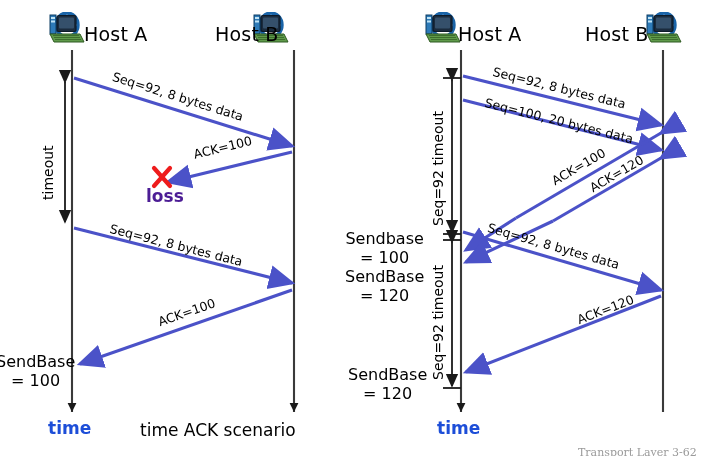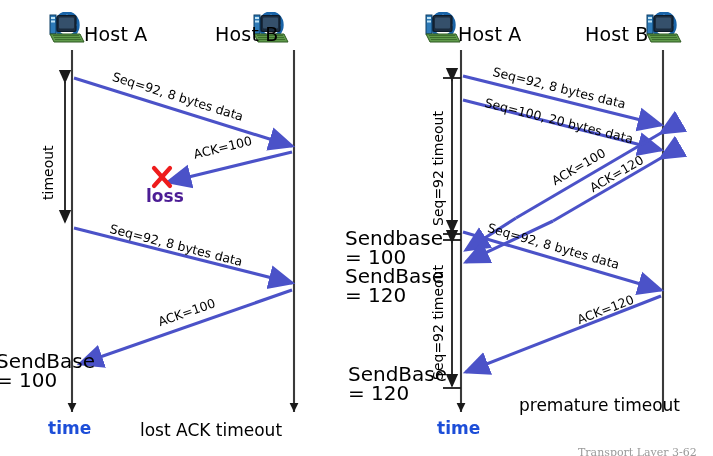--- a/index.html
+++ b/index.html
@@ -2,21 +2,21 @@
 <html><head>
 <meta charset="utf-8">
 <style>
   html,body{margin:0;padding:0;background:#fff;}
   body{width:713px;height:456px;position:relative;overflow:hidden;
        font-family:"DejaVu Sans",sans-serif;color:#000;}
   .stage{position:absolute;left:0;top:0;width:713px;height:332px;}
   svg.layer{position:absolute;left:0;top:0;width:713px;height:456px;}
   .lbl{position:absolute;white-space:nowrap;font-family:"DejaVu Sans",sans-serif;}
   .host-name{font-size:19px;letter-spacing:.2px;}
-  .sendbase{font-size:20px;line-height:19px;}
+  .sendbase{font-size:16px;line-height:19px;text-align:center;}
   .caption{font-size:17px;}
   .time{font-size:17px;color:#1d4ed8;font-weight:bold;}
   .loss{font-size:17px;color:#4c1d95;font-weight:bold;}
   .vrot{transform:rotate(-90deg);transform-origin:left top;font-size:14px;}
   .msg{font-size:12.5px;position:absolute;transform-origin:left top;white-space:nowrap;}
   .footer{position:absolute;font-family:"DejaVu Serif",serif;font-size:11px;color:#9a9a9a;}
   .pc{position:absolute;width:44px;height:34px;}
 </style>
 </head>
 <body>
@@ -137,21 +137,21 @@
   <div class="msg" style="left:156px;top:315px;transform:rotate(-19.2deg);">ACK=100</div>
 
   <div class="lbl loss" style="left:146px;top:186px;">loss</div>
 
   <div class="lbl sendbase" style="left:-4px;top:352px;">
     <div>SendBase</div>
     <div>= 100</div>
   </div>
 
   <div class="lbl time" style="left:48px;top:418px;">time</div>
-  <div class="lbl caption" style="left:140px;top:420px;">lost ACK timeout</div>
+  <div class="lbl caption" style="left:140px;top:420px;">time ACK scenario</div>
 
   <div class="lbl host-name" style="left:458px;top:23px;">Host A</div>
   <div class="lbl host-name" style="left:585px;top:23px;">Host B</div>
 
   <div class="lbl vrot" style="left:430px;top:226px;">Seq=92 timeout</div>
   <div class="lbl vrot" style="left:430px;top:380px;">Seq=92 timeout</div>
 
   <div class="msg" style="left:495px;top:64px;transform:rotate(14deg);">Seq=92, 8 bytes data</div>
   <div class="msg" style="left:487px;top:95px;transform:rotate(14deg);">Seq=100, 20 bytes data</div>
   <div class="msg" style="left:549px;top:175px;transform:rotate(-30deg);">ACK=100</div>
@@ -165,17 +165,16 @@
     <div>SendBase</div>
     <div>= 120</div>
   </div>
 
   <div class="lbl sendbase" style="left:348px;top:365px;">
     <div>SendBase</div>
     <div>= 120</div>
   </div>
 
   <div class="lbl time" style="left:437px;top:418px;">time</div>
-  <div class="lbl caption" style="left:519px;top:395px;">premature timeout</div>
 
   <div class="footer" style="left:578px;top:446px;">Transport Layer   3-62</div>
 
 </div>
 
 </body></html>

